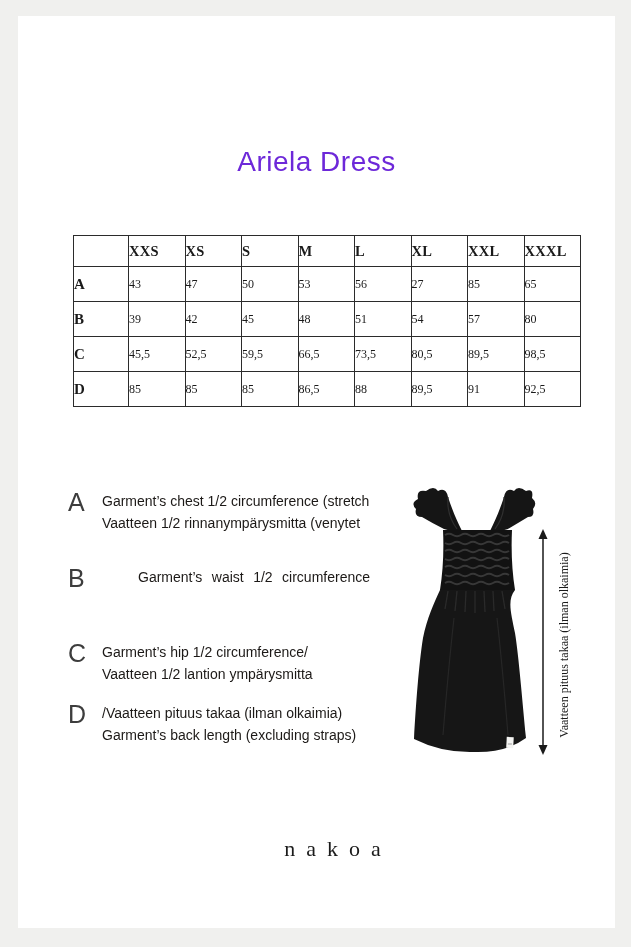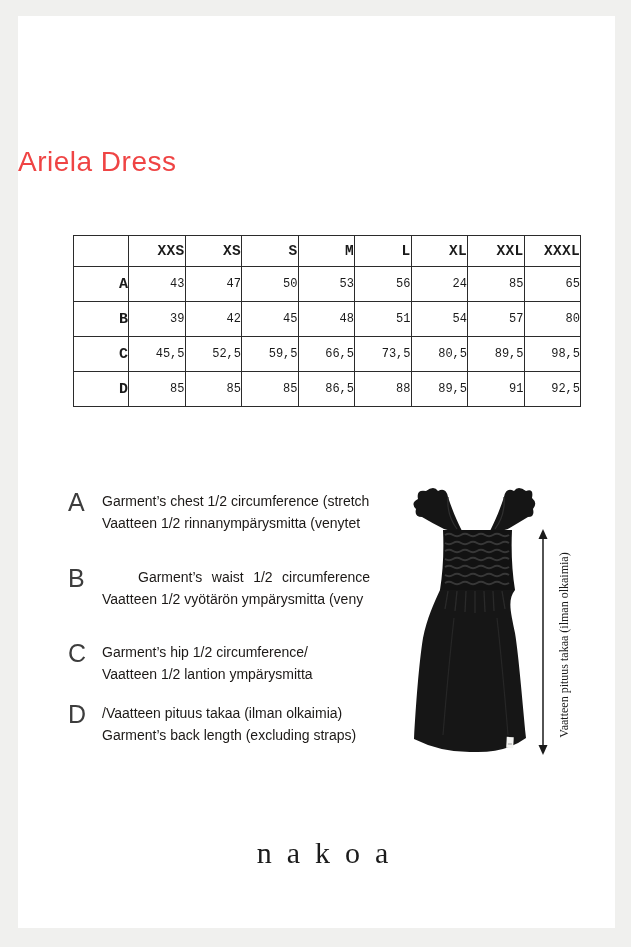--- a/index.html
+++ b/index.html
@@ -1,45 +1,45 @@
 <!DOCTYPE html>
 <html><head>
 <meta charset="utf-8">
 <style>
   html,body{margin:0;padding:0;background:#f0f0ee;}
   .page{position:relative;width:631px;height:947px;background:#f0f0ee;overflow:hidden;
         font-family:"Liberation Sans",sans-serif;color:#1f1c1b;}
   .card{position:absolute;left:18px;top:16px;width:597px;height:912px;background:#ffffff;}
 
-  .title{position:absolute;left:0;top:130px;width:100%;text-align:left;
-         font-size:28px;letter-spacing:.5px;color:#ef4444;font-weight:400;}
+  .title{position:absolute;left:0;top:130px;width:100%;text-align:center;
+         font-size:28px;letter-spacing:.5px;color:#6d28d9;font-weight:400;}
 
   table.sizes{position:absolute;left:55px;top:219px;width:508px;border-collapse:collapse;
               table-layout:fixed;font-family:"Liberation Serif",serif;color:#1a1a1a;}
   table.sizes col.lbl{width:55px;}
-  table.sizes th,table.sizes td{border:1.5px solid #2b2b2b;text-align:right;padding:0;font-family:Liberation Mono, monospace;}
+  table.sizes th,table.sizes td{border:1.5px solid #2b2b2b;text-align:left;padding:0;}
   table.sizes thead th{height:30px;font-size:14.5px;font-weight:bold;letter-spacing:.3px;}
   table.sizes tbody th{height:34px;font-size:15px;font-weight:bold;}
   table.sizes tbody td{height:34px;font-size:12px;font-weight:400;}
 
   .legend-item{position:absolute;left:50px;display:flex;}
   .legend-letter{width:34px;flex-shrink:0;font-size:25px;line-height:24px;color:#3d3d3d;}
   .legend-text{width:268px;font-size:14px;line-height:22px;color:#1c1917;}
   .legend-line{white-space:nowrap;overflow:hidden;}
   .legend-line.just{white-space:normal;overflow:visible;width:232px;
                     text-align:justify;text-align-last:justify;margin-left:36px;}
   .li-a{top:474px}.li-b{top:550px}.li-c{top:625px}.li-d{top:686px}
 
   .dress-svg{position:absolute;left:384px;top:467px;}
   .arrow-svg{position:absolute;left:518px;top:513px;}
   .arrow-label{position:absolute;left:546px;top:629px;transform:translate(-50%,-50%) rotate(-90deg);
                white-space:nowrap;font-family:"Liberation Serif",serif;font-size:12px;color:#1a1a1a;}
 
-  .logo{position:absolute;left:6px;top:820px;width:100%;text-align:center;
-        font-family:"Liberation Serif",serif;font-size:30px;letter-spacing:.5em;
+  .logo{position:absolute;left:16px;top:820px;width:100%;text-align:center;
+        font-family:"Liberation Serif",serif;font-size:22px;letter-spacing:.5em;
         padding-left:.5em;box-sizing:border-box;color:#1b1b1b;}
 </style>
 </head>
 <body>
 
 <div class="page">
   <div class="card">
 
     <div class="title">Ariela Dress</div>
 
@@ -69,21 +69,21 @@
         </tr>
       </thead>
       <tbody>
         <tr>
           <th>A</th>
           <td>43</td>
           <td>47</td>
           <td>50</td>
           <td>53</td>
           <td>56</td>
-          <td>24</td>
+          <td>27</td>
           <td>85</td>
           <td>65</td>
         </tr>
         <tr>
           <th>B</th>
           <td>39</td>
           <td>42</td>
           <td>45</td>
           <td>48</td>
           <td>51</td>
@@ -120,21 +120,20 @@
       <span class="legend-letter">A</span>
       <div class="legend-text">
         <div class="legend-line">Garment’s chest 1/2 circumference (stretch</div>
         <div class="legend-line">Vaatteen 1/2 rinnanympärysmitta (venytet</div>
       </div>
     </div>
     <div class="legend-item li-b">
       <span class="legend-letter">B</span>
       <div class="legend-text">
         <div class="legend-line just">Garment’s waist 1/2 circumference</div>
-        <div class="legend-line">Vaatteen 1/2 vyötärön ympärysmitta (veny</div>
       </div>
     </div>
     <div class="legend-item li-c">
       <span class="legend-letter">C</span>
       <div class="legend-text">
         <div class="legend-line">Garment’s hip 1/2 circumference/</div>
         <div class="legend-line">Vaatteen 1/2 lantion ympärysmitta</div>
       </div>
     </div>
     <div class="legend-item li-d">

